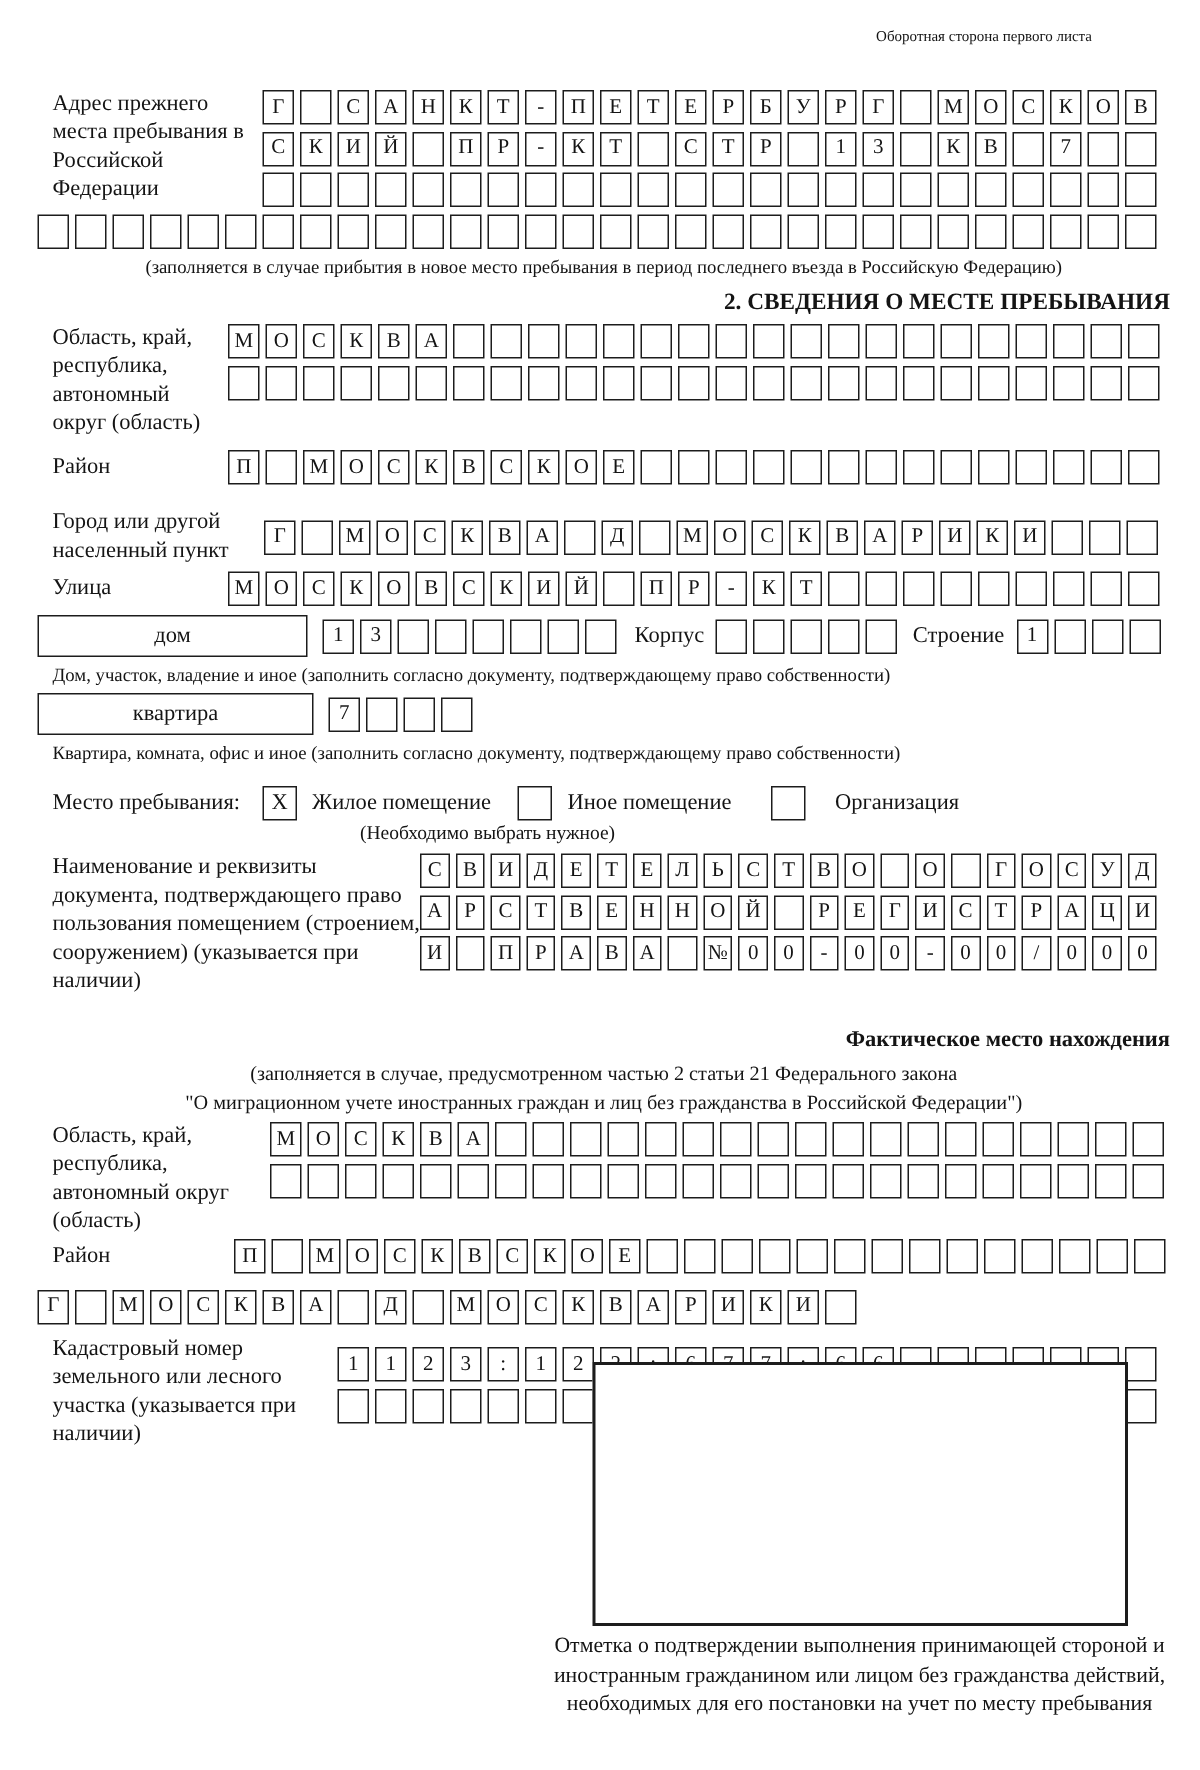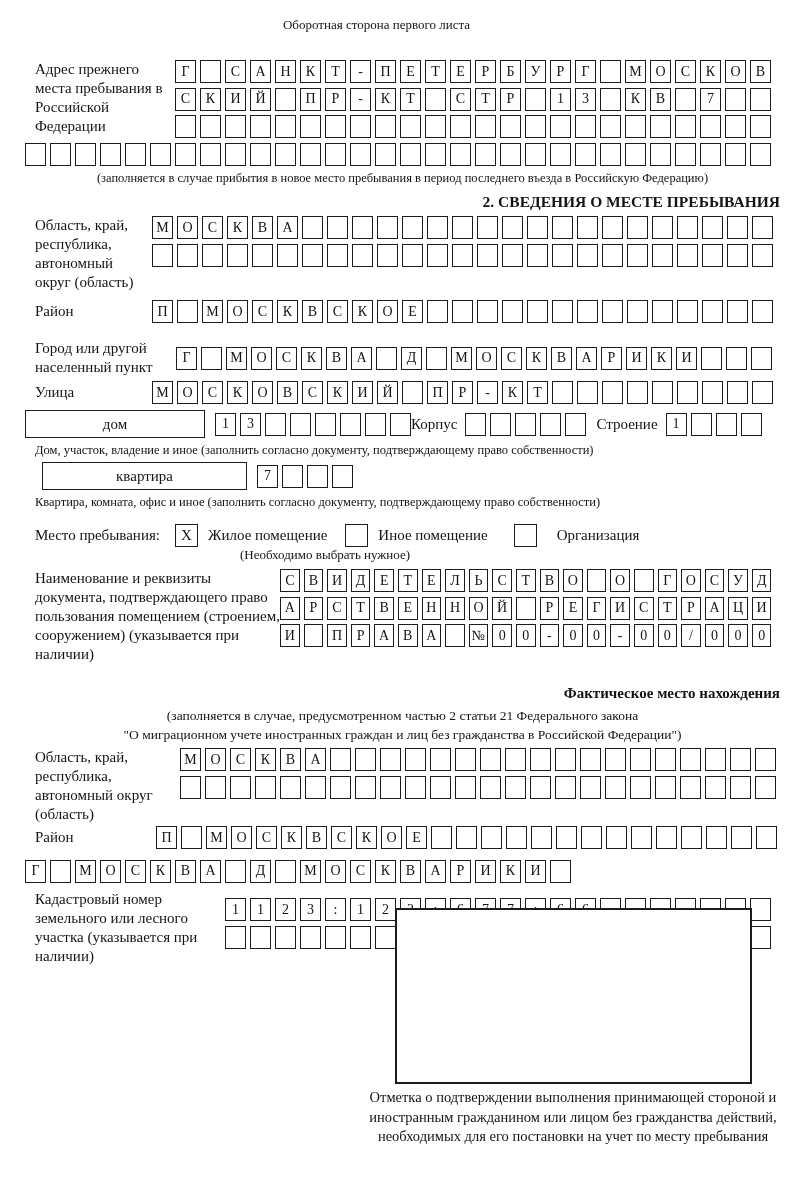--- a/index.html
+++ b/index.html
@@ -1,20 +1,20 @@
 <!DOCTYPE html>
 <html><head>
 <meta charset="utf-8">
 <style>
   * { box-sizing: border-box; margin: 0; padding: 0; }
   html,body { background:#fff; }
   body { width:800px; height:1180px; font-family:"Liberation Serif", serif; color:#141414; }
   .page { position:relative; width:800px; height:1180px; padding:16px 20px 0 25px; overflow:hidden; background:#fff; }
 
-  .hdr-note { text-align:center; padding-right:52px; font-size:13px; line-height:18px; }
+  .hdr-note { text-align:right; padding-right:52px; font-size:10px; line-height:18px; }
 
   .frow { display:flex; align-items:flex-start; }
   .frow.vcenter { align-items:center; }
   .label { font-size:15px; line-height:19px; padding-left:10px; flex:0 0 auto; }
   .rows { flex:0 0 auto; }
 
   .boxrow { display:flex; gap:4px; margin-bottom:4.5px; }
   .cbox { display:inline-flex; align-items:center; justify-content:center; flex:0 0 auto;
           width:21px; height:23px; border:1.6px solid #1c1c1c; font-size:14px; line-height:1;
           background:#fff; }
@@ -321,40 +321,40 @@
     <div class="boxrow" style="margin:0 0 0 10px;">
         <span class="cbox">1</span>
         <span class="cbox">3</span>
         <span class="cbox"></span>
         <span class="cbox"></span>
         <span class="cbox"></span>
         <span class="cbox"></span>
         <span class="cbox"></span>
         <span class="cbox"></span>
       </div>
-    <div class="inl-label" style="">Корпус</div>
+    <div class="inl-label" style="margin-left:12px;">Корпус</div>
     <div class="boxrow" style="margin:0 0 0 8px;">
         <span class="cbox"></span>
         <span class="cbox"></span>
         <span class="cbox"></span>
         <span class="cbox"></span>
         <span class="cbox"></span>
       </div>
     <div class="inl-label" style="margin-left:10px;">Строение</div>
     <div class="boxrow" style="margin:0 0 0 8px;">
         <span class="cbox">1</span>
         <span class="cbox"></span>
         <span class="cbox"></span>
         <span class="cbox"></span>
       </div>
   </div>
   <div class="caption indent" style="margin-top:4px;">Дом, участок, владение и иное (заполнить согласно документу, подтверждающему право собственности)</div>
 
   <div class="hbox" style="margin-top:4px;">
-    <div class="widefield" style="width:205px;margin-left:17px;">квартира</div>
+    <div class="widefield" style="width:184px;">квартира</div>
     <div class="boxrow" style="margin:0 0 0 10px;">
         <span class="cbox">7</span>
         <span class="cbox"></span>
         <span class="cbox"></span>
         <span class="cbox"></span>
       </div>
   </div>
   <div class="caption indent" style="margin-top:4px;">Квартира, комната, офис и иное (заполнить согласно документу, подтверждающему право собственности)</div>
 
   <div class="hbox" style="margin-top:14px;">

